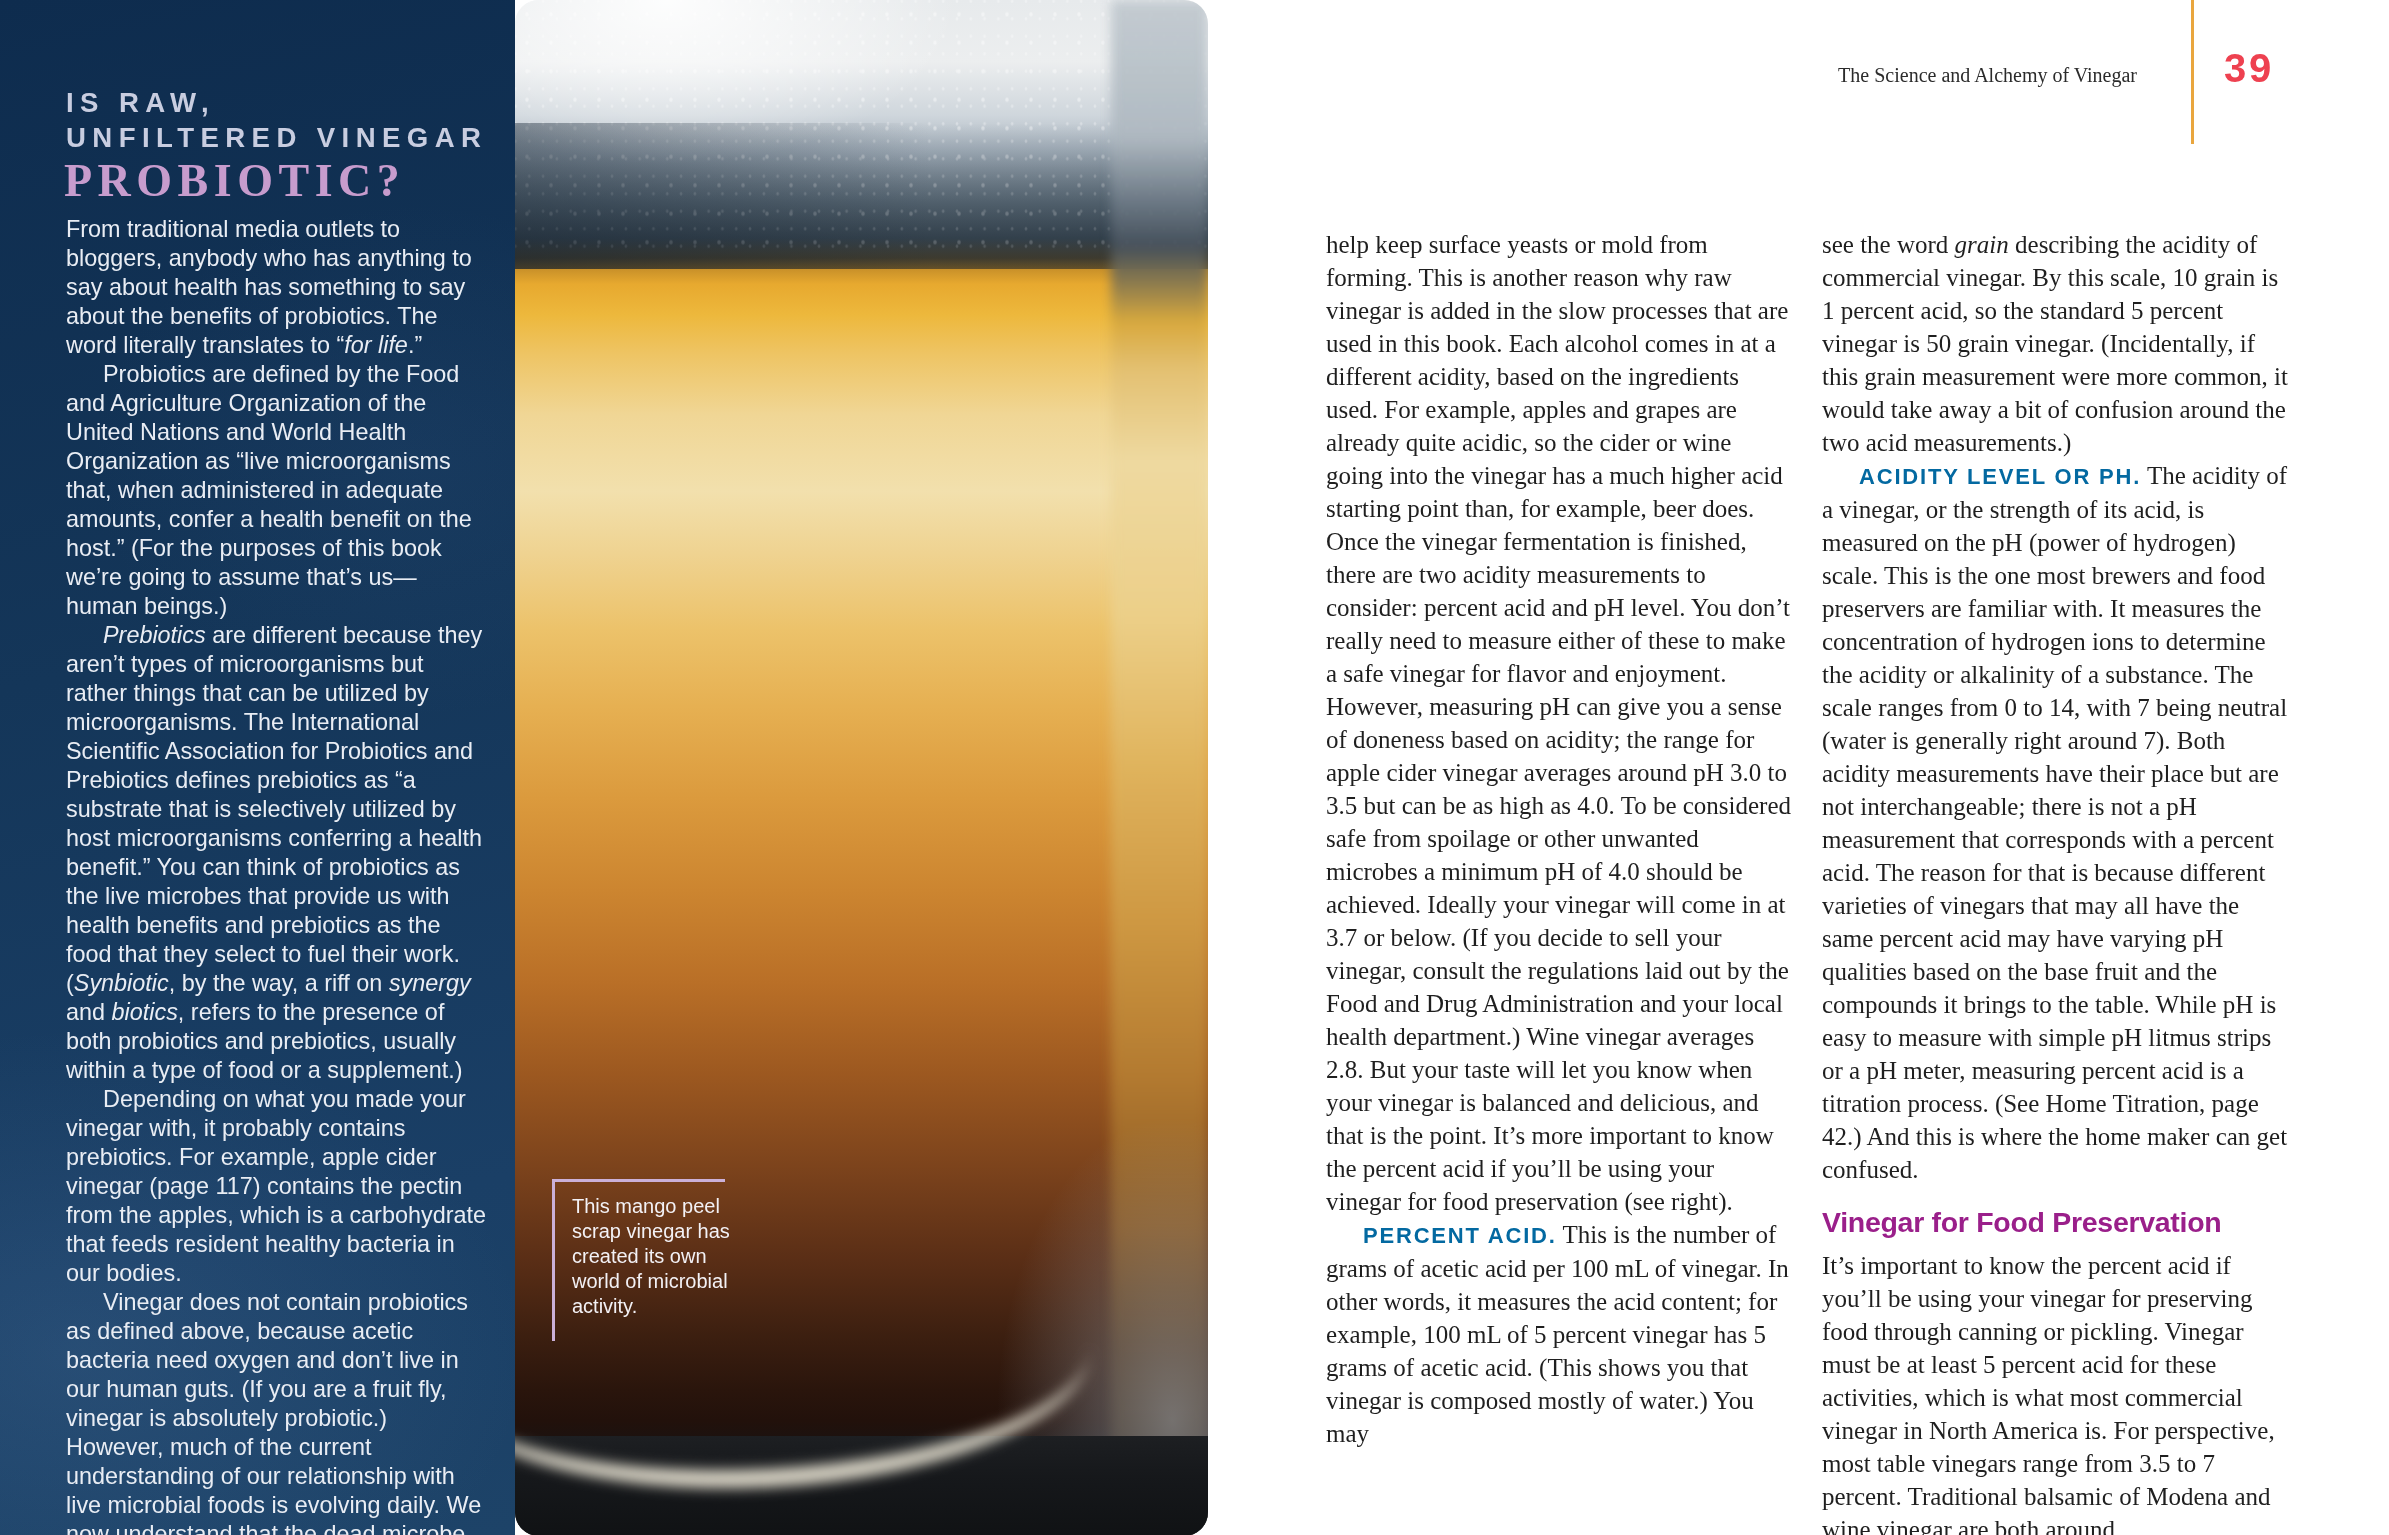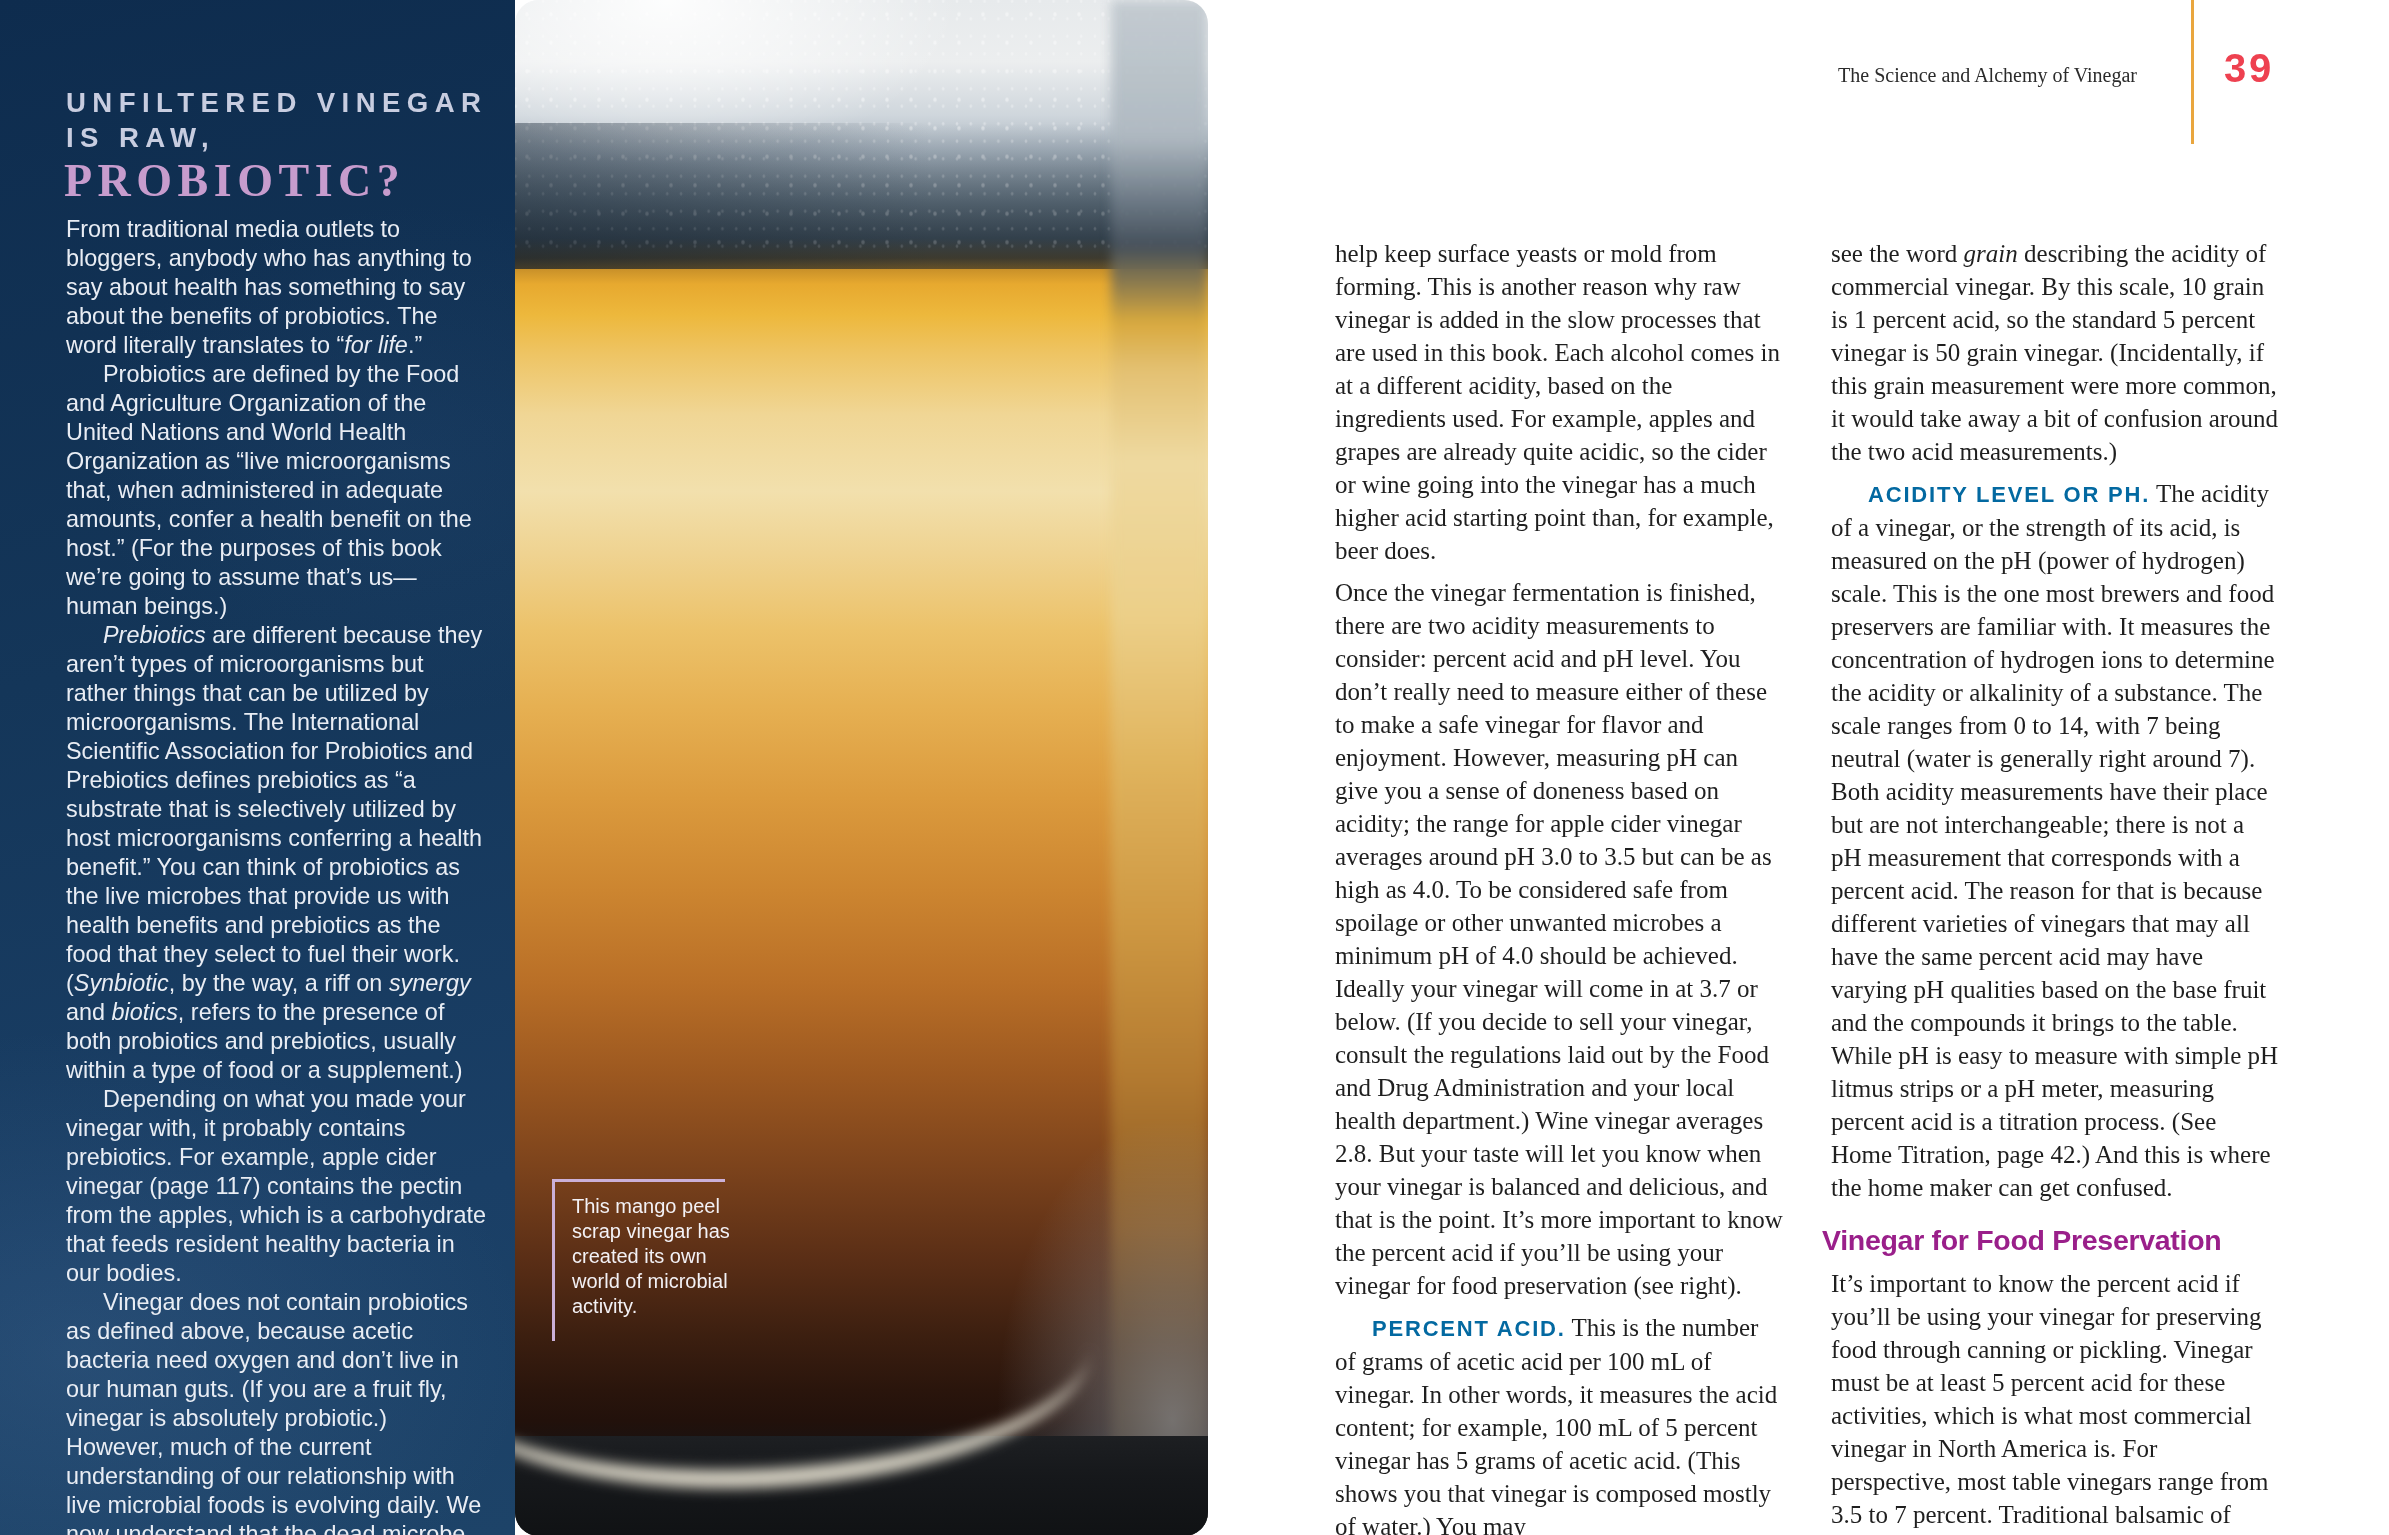--- a/index.html
+++ b/index.html
@@ -64,34 +64,34 @@
   
   .running-head{position:absolute;left:1815px;top:64px;width:322px;text-align:right;
     font-family:"Liberation Serif",serif;font-size:20px;color:#2b2b2b;}
   .head-rule{position:absolute;left:2191px;top:0;width:2.8px;height:144px;background:var(--rule);}
   .folio{position:absolute;left:2224px;top:46px;font-weight:700;font-size:40px;letter-spacing:2.8px;color:var(--folio);}
 
   .col{position:absolute;top:228px;width:467px;font-family:"Liberation Serif",serif;
     font-size:25px;line-height:33px;color:var(--body);}
   .col-1{left:1326px;}
   .col-2{left:1822px;}
-  .col p{margin:9px;}
+  .col p{margin:0;}
   .col p.indent{text-indent:37px;}
   .col .it{font-style:italic;}
   .sec-head{font-family:"Liberation Sans",sans-serif;font-weight:700;font-size:28.5px;line-height:35px;
     color:var(--magenta);margin:19.3px 0 9.2px 0;letter-spacing:-0.3px;}
   .runin{font-family:"Liberation Sans",sans-serif;font-weight:700;font-size:22px;letter-spacing:1.8px;color:#0369a1;}
 </style>
 </head>
 <body>
 
 <aside class="sidebar">
   <div class="kicker">
+    <div>IS RAW,</div>
     <div>UNFILTERED VINEGAR</div>
-    <div>IS RAW,</div>
   </div>
   <div class="big-title">PROBIOTIC?</div>
   <div class="sidebar-body">
       <p><span>From traditional media outlets to bloggers, anybody who has anything to say about health has something to say about the benefits of probiotics. The word literally translates to “</span><span class="it">for life</span><span>.”</span></p>
       <p class="indent"><span>Probiotics are defined by the Food and Agriculture Organization of the United Nations and World Health Organization as “live microorganisms that, when administered in adequate amounts, confer a health benefit on the host.” (For the purposes of this book we’re going to assume that’s us—human beings.)</span></p>
       <p class="indent"><span class="it">Prebiotics</span><span> are different because they aren’t types of microorganisms but rather things that can be utilized by microorganisms. The International Scientific Association for Probiotics and Prebiotics defines prebiotics as “a substrate that is selectively utilized by host microorganisms conferring a health benefit.” You can think of probiotics as the live microbes that provide us with health benefits and prebiotics as the food that they select to fuel their work. (</span><span class="it">Synbiotic</span><span>, by the way, a riff on </span><span class="it">synergy</span><span> and </span><span class="it">biotics</span><span>, refers to the presence of both probiotics and prebiotics, usually within a type of food or a supplement.)</span></p>
       <p class="indent"><span>Depending on what you made your vinegar with, it probably contains prebiotics. For example, apple cider vinegar (page 117) contains the pectin from the apples, which is a carbohydrate that feeds resident healthy bacteria in our bodies.</span></p>
       <p class="indent"><span>Vinegar does not contain probiotics as defined above, because acetic bacteria need oxygen and don’t live in our human guts. (If you are a fruit fly, vinegar is absolutely probiotic.) However, much of the current understanding of our relationship with live microbial foods is evolving daily. We now understand that the dead microbe bodies (called postbiotics, but officially known as nonviable microbial cells) also influence the health of our microbiome through the by-products they release. Vinegar does offer this benefit.</span></p>
     </div>
 </aside>

